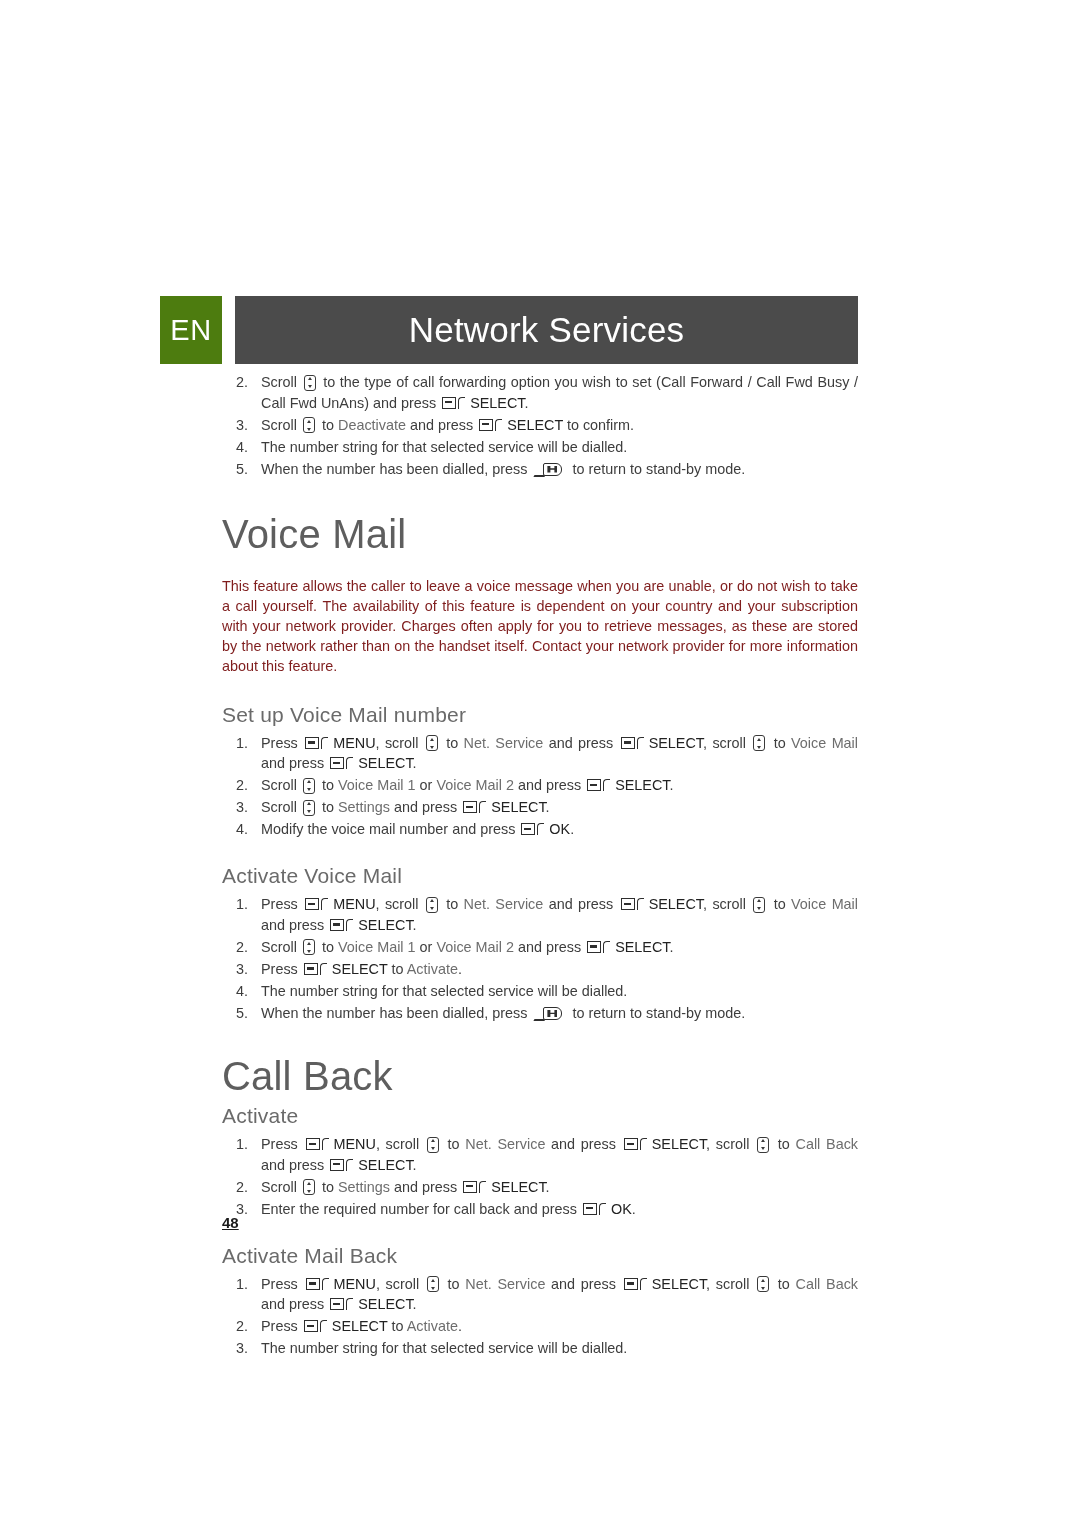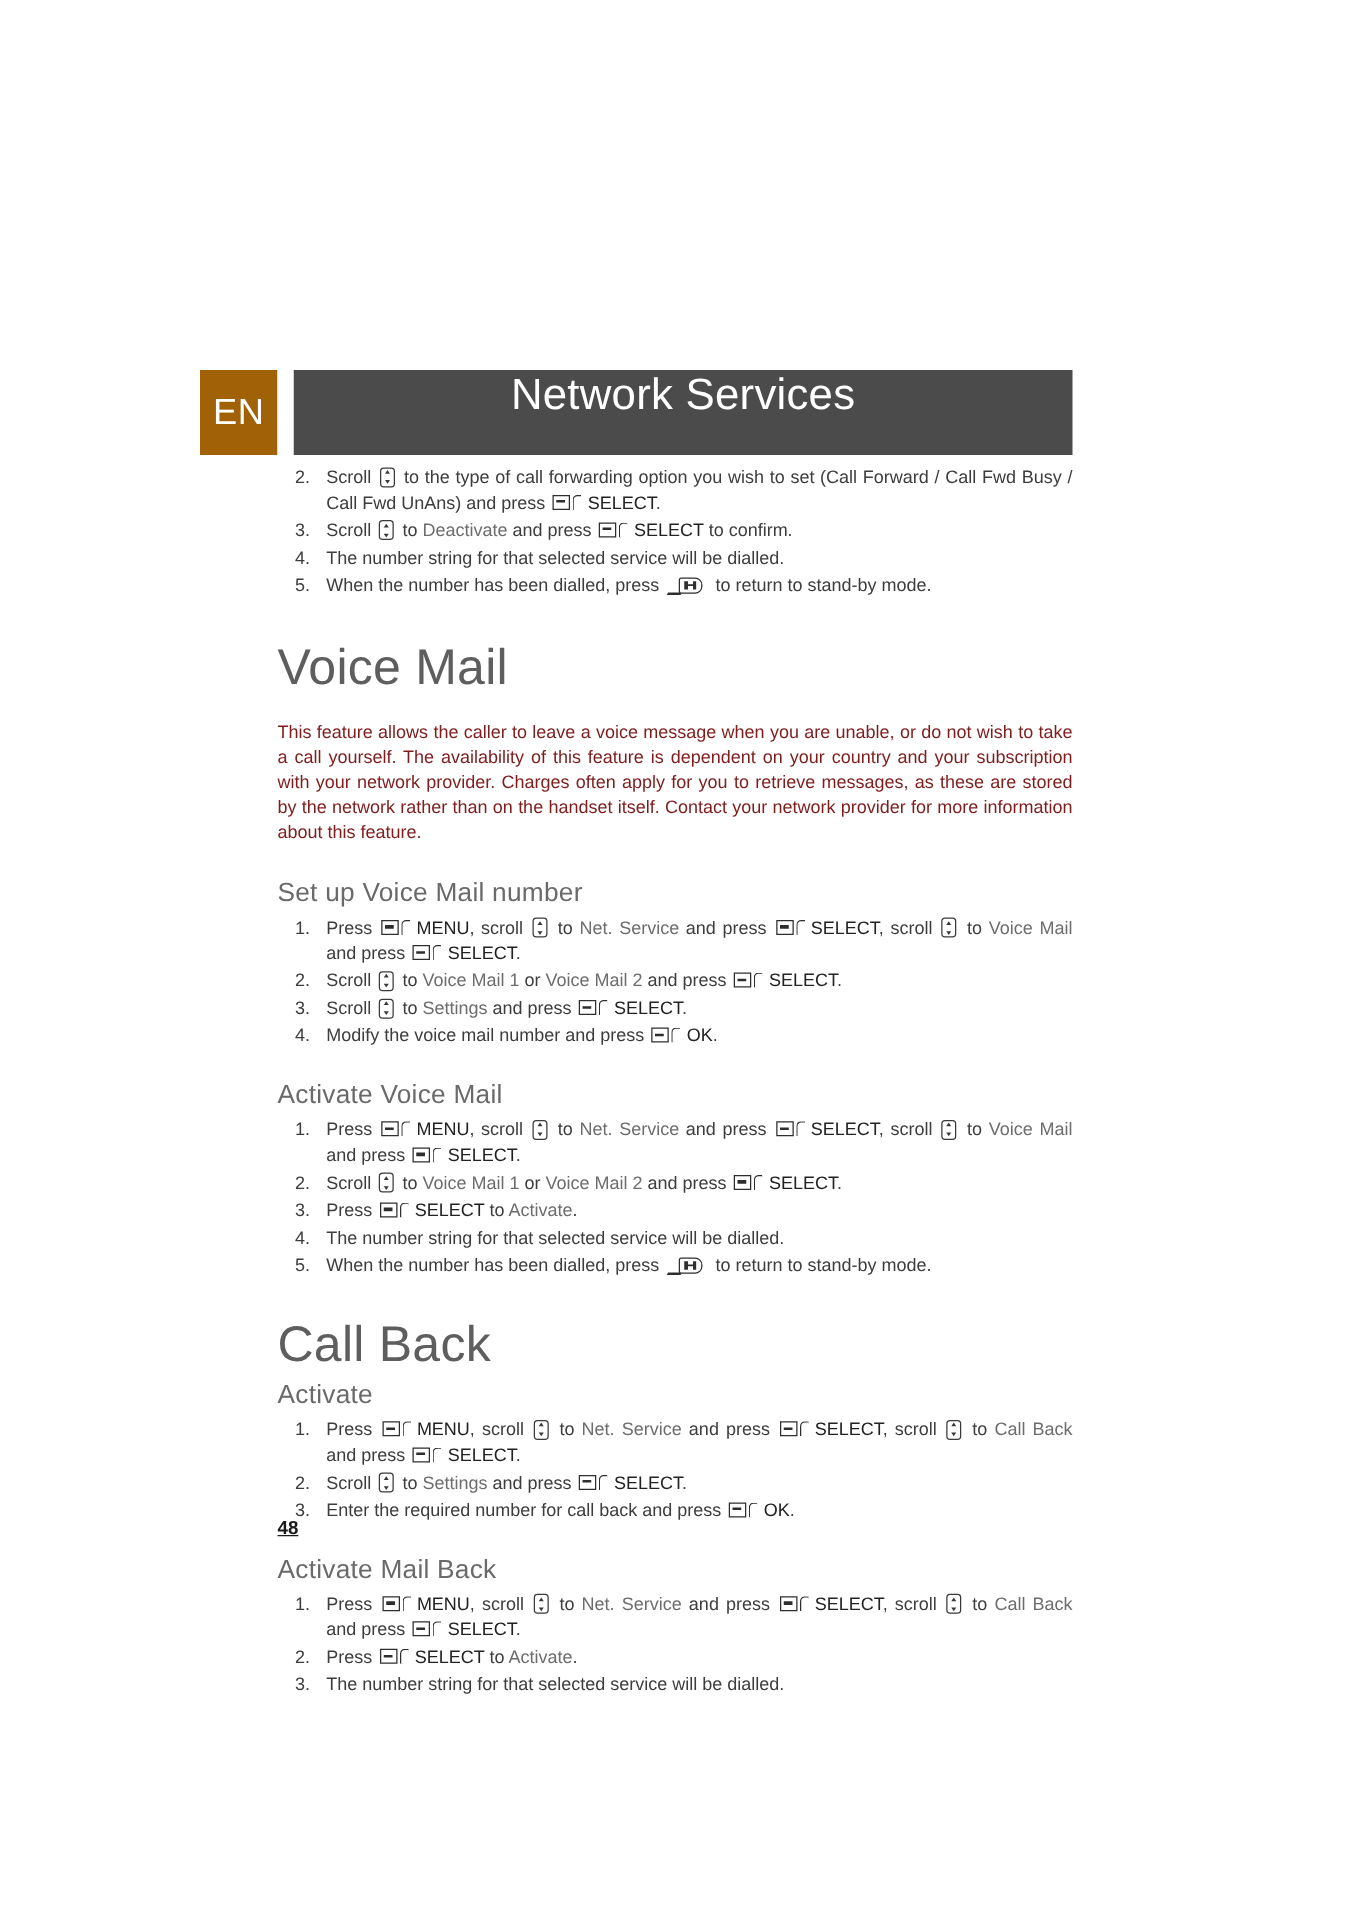--- a/index.html
+++ b/index.html
@@ -30,42 +30,42 @@
     position: absolute;
     left: 160px;
     top: 296px;
     width: 698px;
     height: 68px;
     display: flex;
     align-items: stretch;
   }
   .lang-box {
     width: 62px;
-    background: #a16207;
+    background: #4d7c0f;
     display: flex;
     align-items: center;
     justify-content: center;
     flex: 0 0 auto;
   }
   .lang-box span {
     color: #ffffff;
     font-size: 29px;
     letter-spacing: 0.5px;
     font-weight: 400;
   }
   .header-spacer {
     width: 13px;
     flex: 0 0 auto;
     background: #ffffff;
   }
   .header-banner {
     flex: 1 1 auto;
     background: #4b4b4b;
     display: flex;
-    align-items: flex-start;
+    align-items: center;
     justify-content: center;
   }
   .header-banner span {
     color: #ffffff;
     font-size: 35px;
     font-weight: 400;
     letter-spacing: 0.2px;
   }
 
   

